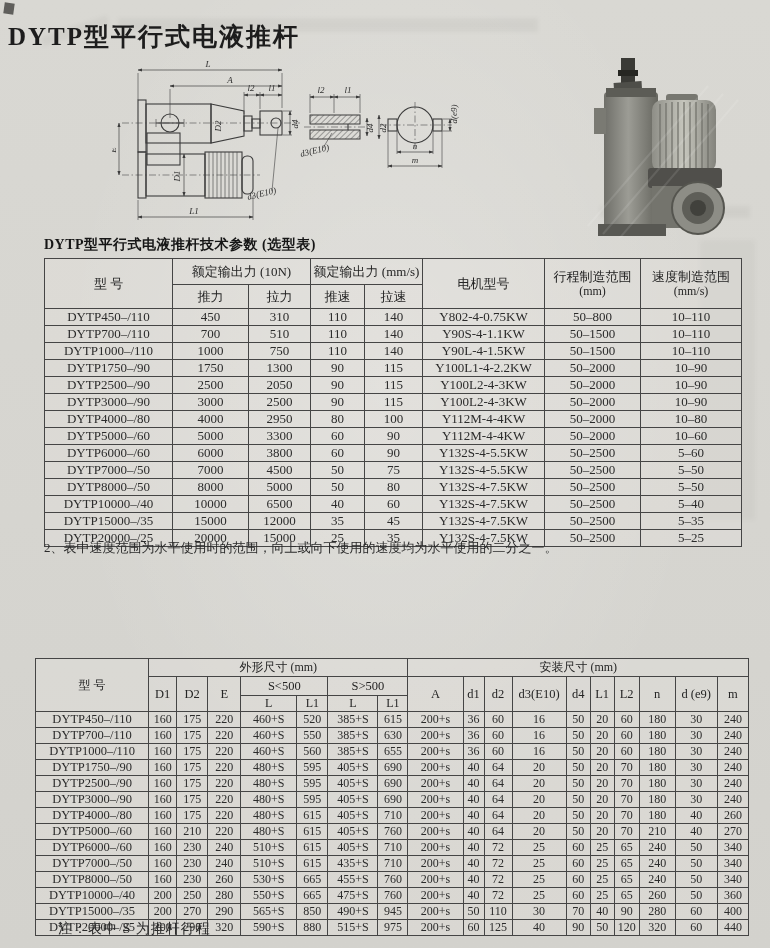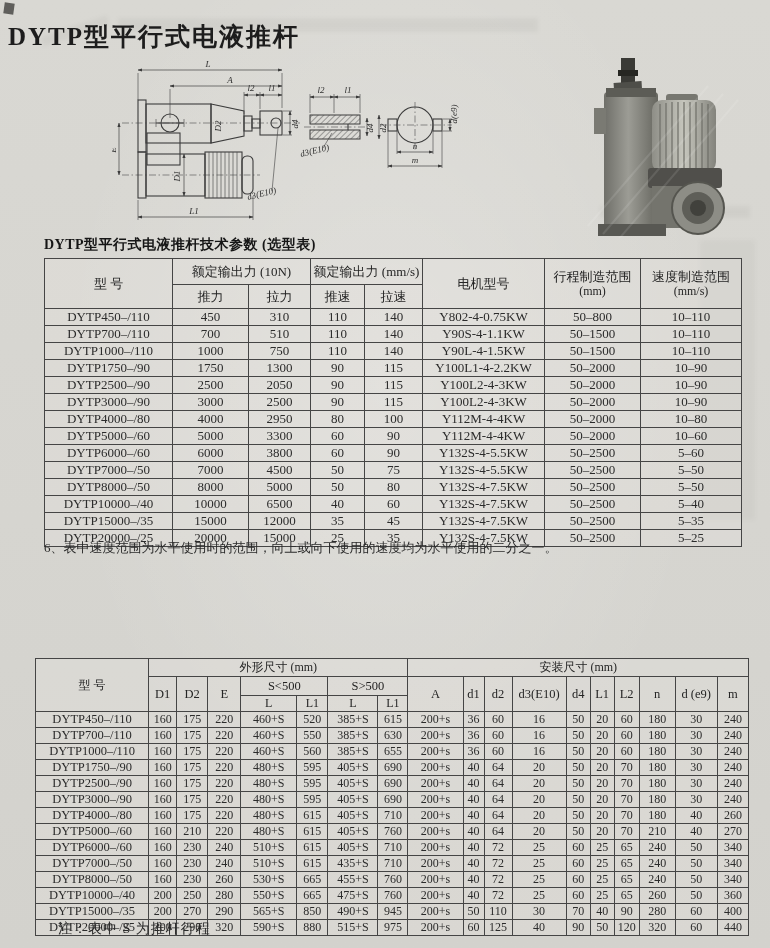--- a/index.html
+++ b/index.html
@@ -419,21 +419,21 @@
           <td>25</td>
           <td>35</td>
           <td>Y132S-4-7.5KW</td>
           <td>50–2500</td>
           <td>5–25</td>
         </tr>
       </tbody>
   </table>
 
   <div id="notes">
-      <div>6、表中速度范围为水平使用时的范围，向上或向下使用的速度均为水平使用的二分之一。</div>
+      <div>2、表中速度范围为水平使用时的范围，向上或向下使用的速度均为水平使用的二分之一。</div>
     </div>
 
 
   <table id="table2">
     <colgroup>
       <col style="width:113px">
         <col style="width:28px">
         <col style="width:31px">
         <col style="width:33px">
       <col style="width:56px">

